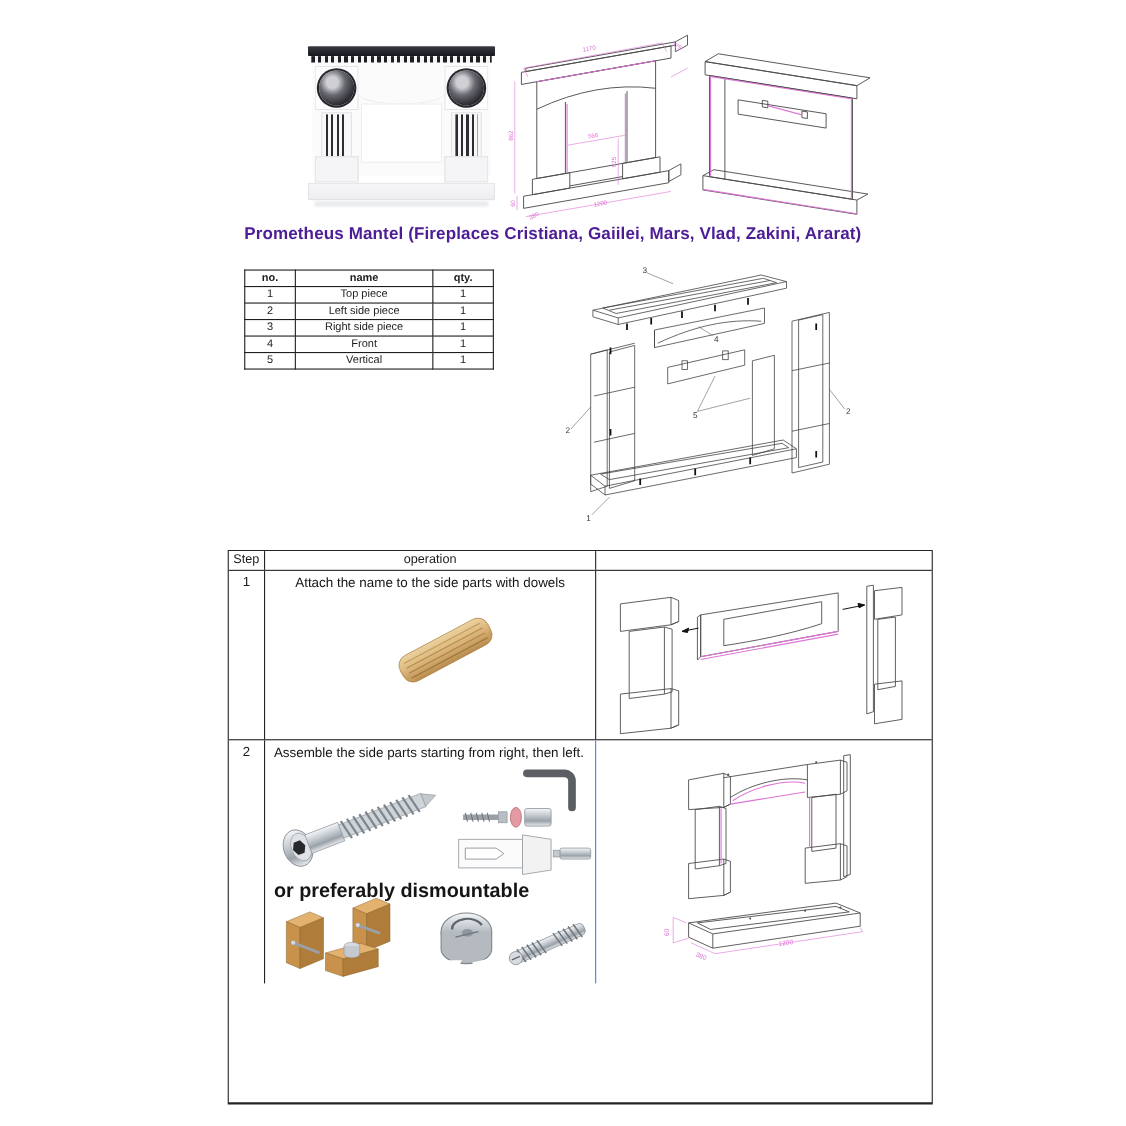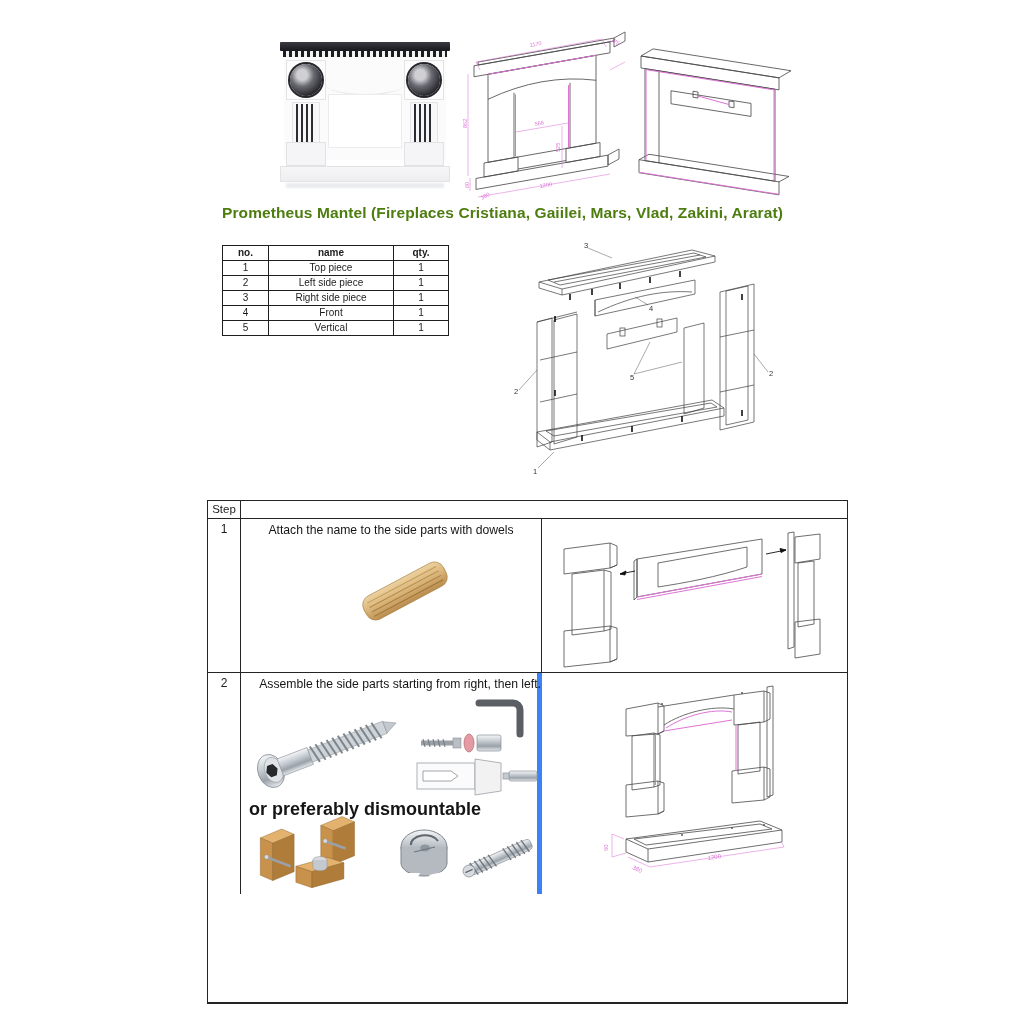--- a/index.html
+++ b/index.html
@@ -1,38 +1,38 @@
 <!DOCTYPE html>
 <html><head>
 <meta charset="utf-8">
 <style>
   html,body{margin:0;padding:0;background:#ffffff;}
   .page{position:relative;width:1024px;height:1024px;background:#fff;overflow:hidden;
         font-family:"Liberation Sans",sans-serif;color:#1c1c1c;}
   .abs{position:absolute;}
 
   
-  .title{left:222px;top:204px;width:580px;font-size:15.5px;font-weight:600;letter-spacing:.1px;color:#4d7c0f;}
+  .title{left:222px;top:204px;width:580px;font-size:15.5px;font-weight:600;letter-spacing:.1px;color:#4c1d95;}
 
   
   .parts-table{left:222px;top:245px;border-collapse:collapse;font-size:10px;}
   .parts-table td,.parts-table th{border:1.4px solid #1e1e1e;text-align:center;padding:0;height:14px;line-height:14px;font-weight:400;}
   .parts-table th{font-weight:600;}
   .c-no{width:45px;}.c-name{width:124px;}.c-qty{width:54px;}
 
   
   .steps{left:207px;top:500px;width:641px;height:504px;border:1.6px solid #242424;border-bottom-width:2.6px;box-sizing:border-box;}
   .srow{position:relative;display:flex;box-sizing:border-box;}
   .shead{height:18px;border-bottom:1.3px solid #242424;font-size:11.5px;}
   .srow1{height:154px;border-bottom:1.4px solid #242424;}
   .srow2{height:221px;}
   .scell{position:relative;box-sizing:border-box;height:100%;}
   .cs{width:33px;border-right:1.3px solid #242424;text-align:center;}
   .co{width:301px;border-right:1.3px solid #242424;}
-  .co.light{border-right:5px solid #3b82f6;text-align:right;}
+  .co.light{border-right:1px solid #3b82f6;}
   .cd{flex:1;}
   .shead .scell{line-height:17px;text-align:center;font-weight:400;}
   .stepnum{font-size:12px;padding-top:3px;}
   .optext{font-size:12.2px;color:#151515;}
   .note-text{font-size:18px;font-weight:600;color:#151515;}
 
   
   .photo{left:280px;top:36px;width:170px;height:156px;}
   .ph-shelf{position:absolute;left:0;top:6px;width:170px;height:9px;background:linear-gradient(#3a3b42,#17181d);border-radius:1px;}
   .ph-dentil{position:absolute;left:3px;top:15px;width:164px;height:6px;
@@ -259,20 +259,21 @@
       <text x="22" y="152">2</text>
       <text x="277" y="134">2</text>
       <text x="41" y="232">1</text>
     </g>
   </svg>
 
   <div class="abs steps">
 
     <div class="srow shead">
       <div class="scell cs">Step</div>
+      <div class="scell co">operation</div>
     </div>
 
     <div class="srow srow1">
       <div class="scell cs stepnum">1</div>
       <div class="scell co">
         <div class="abs optext" style="left:0;top:4px;width:100%;text-align:center;">Attach the name to the side parts with dowels</div>
 
         <svg class="abs" style="left:102px;top:34px;" width="124" height="76" viewBox="0 0 124 76">
           <defs>
             <linearGradient id="wg" x1="0" y1="0" x2="0" y2="1">

